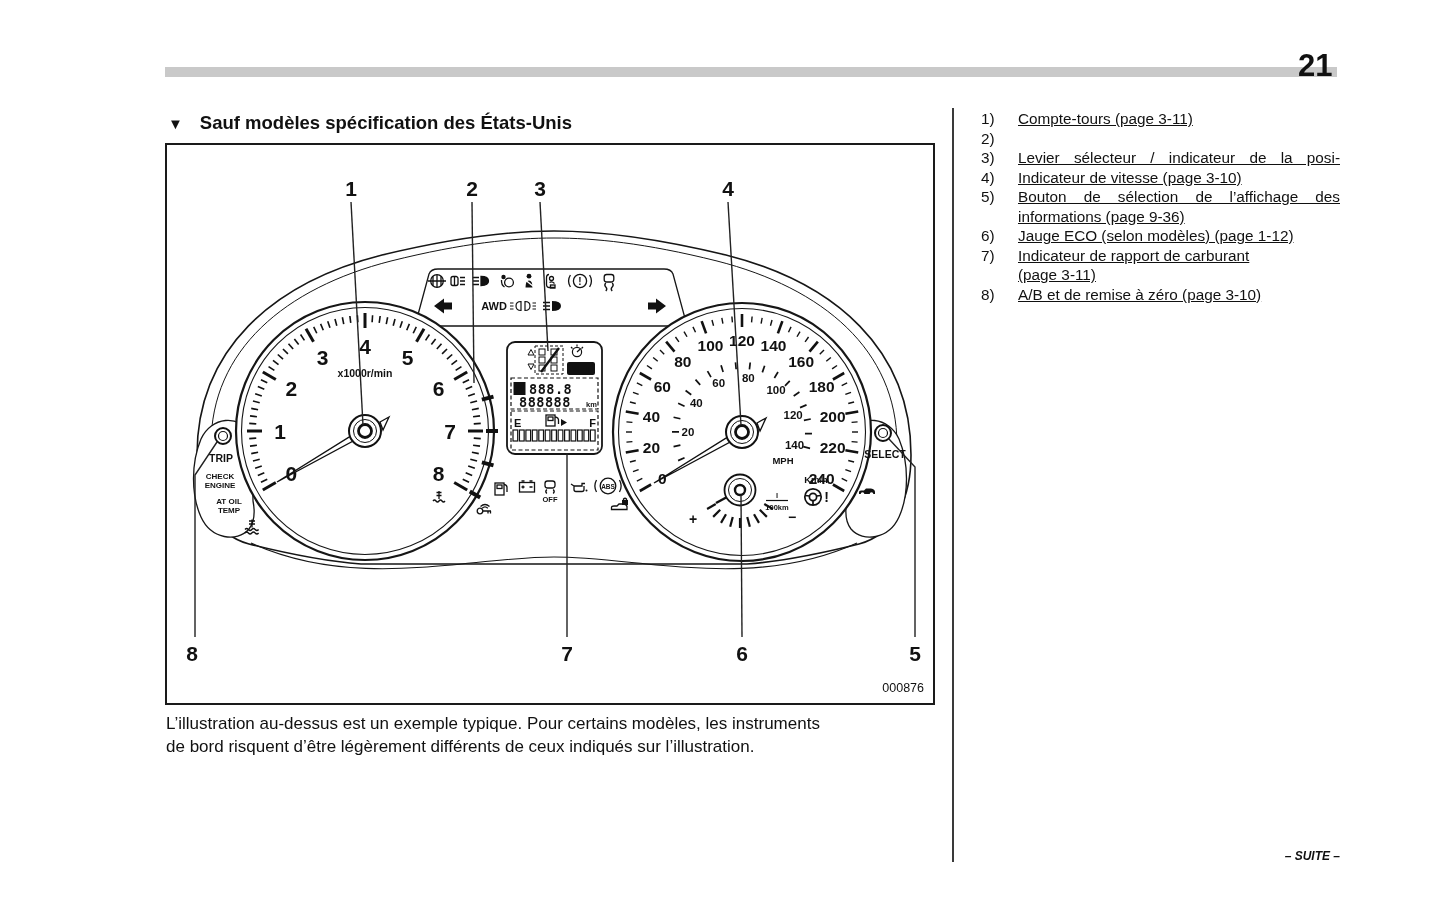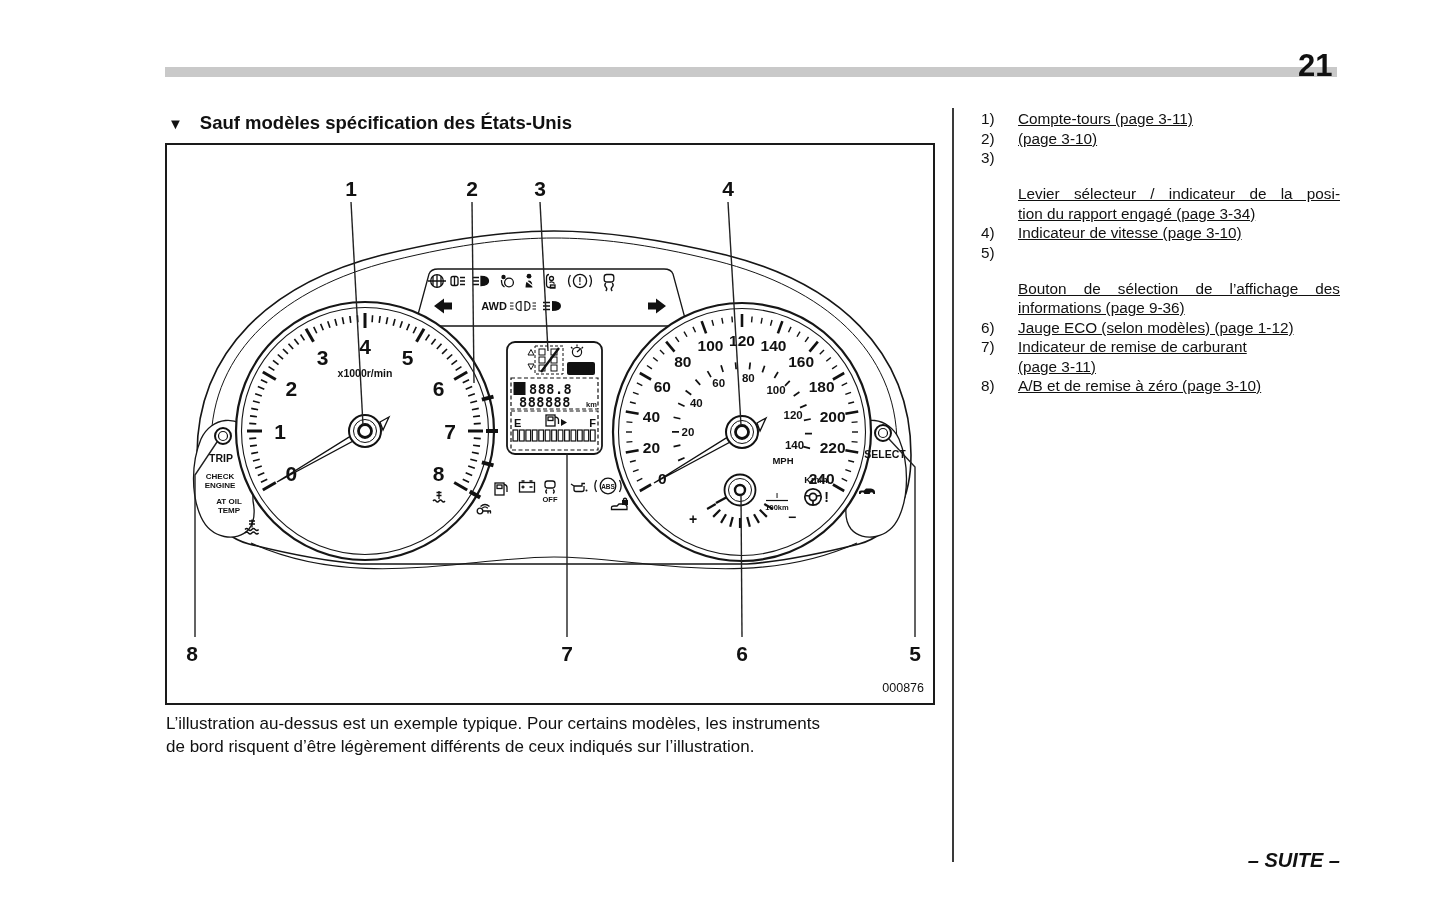--- a/index.html
+++ b/index.html
@@ -11,23 +11,23 @@
         display:flex;align-items:center;gap:17px;}
   .section-title .tri{font-size:15px;}
   .figure-box{position:absolute;left:165px;top:143px;width:766px;height:558px;border:2px solid #1a1a1a;background:#fff;}
   .figure-box svg{display:block;}
   .caption{position:absolute;left:166px;top:713px;width:790px;font-size:17px;line-height:22.5px;color:#111;}
   .divider{position:absolute;left:952px;top:108px;width:2px;height:754px;background:#3a3a3a;}
   .legend{position:absolute;left:981px;top:109px;width:362px;font-size:15.3px;line-height:19.5px;}
   .legend-item{display:grid;grid-template-columns:37px 322px;}
   .legend-num{text-align:left;}
   .legend-line{text-align:left;text-decoration:underline;}
-  .legend-line.fit{text-align:justify;text-align-last:justify;margin-top:36px;}
+  .legend-line.fit{text-align:justify;text-align-last:justify;}
   .suite{position:absolute;left:1240px;top:849px;width:100px;text-align:right;
-         font-size:20px;font-weight:bold;font-style:italic;}
+         font-size:12px;font-weight:bold;font-style:italic;}
   
   svg text{font-family:"Liberation Sans",sans-serif;fill:#111;}
   .co{font-size:21px;font-weight:bold;}
   .gl{font-size:21px;font-weight:bold;}
   .gm{font-size:15.5px;font-weight:bold;}
   .gs{font-size:11.5px;font-weight:bold;}
   .unit{font-size:10.5px;font-weight:bold;}
   .unit9{font-size:9.5px;font-weight:bold;}
   .pod{font-size:10.5px;font-weight:bold;}
   .pod8{font-size:8px;font-weight:bold;}
@@ -518,28 +518,26 @@
   <div class="legend">
       <div class="legend-item">
         <div class="legend-num">1)</div>
         <div>
           <div class="legend-line">Compte-tours (page 3-11)</div>
         </div>
       </div>
       <div class="legend-item">
         <div class="legend-num">2)</div>
         <div>
-          <div class="legend-line">(page 3-10)</div>
         </div>
       </div>
       <div class="legend-item">
         <div class="legend-num">3)</div>
         <div>
           <div class="legend-line fit">Levier sélecteur / indicateur de la posi-</div>
-          <div class="legend-line">tion du rapport engagé (page 3-34)</div>
         </div>
       </div>
       <div class="legend-item">
         <div class="legend-num">4)</div>
         <div>
           <div class="legend-line">Indicateur de vitesse (page 3-10)</div>
         </div>
       </div>
       <div class="legend-item">
         <div class="legend-num">5)</div>
@@ -550,21 +548,21 @@
       </div>
       <div class="legend-item">
         <div class="legend-num">6)</div>
         <div>
           <div class="legend-line">Jauge ECO (selon modèles) (page 1-12)</div>
         </div>
       </div>
       <div class="legend-item">
         <div class="legend-num">7)</div>
         <div>
-          <div class="legend-line">Indicateur de remise de carburant</div>
+          <div class="legend-line">Indicateur de rapport de carburant</div>
           <div class="legend-line">(page 3-11)</div>
         </div>
       </div>
       <div class="legend-item">
         <div class="legend-num">8)</div>
         <div>
           <div class="legend-line">A/B et de remise à zéro (page 3-10)</div>
         </div>
       </div>
     </div>

